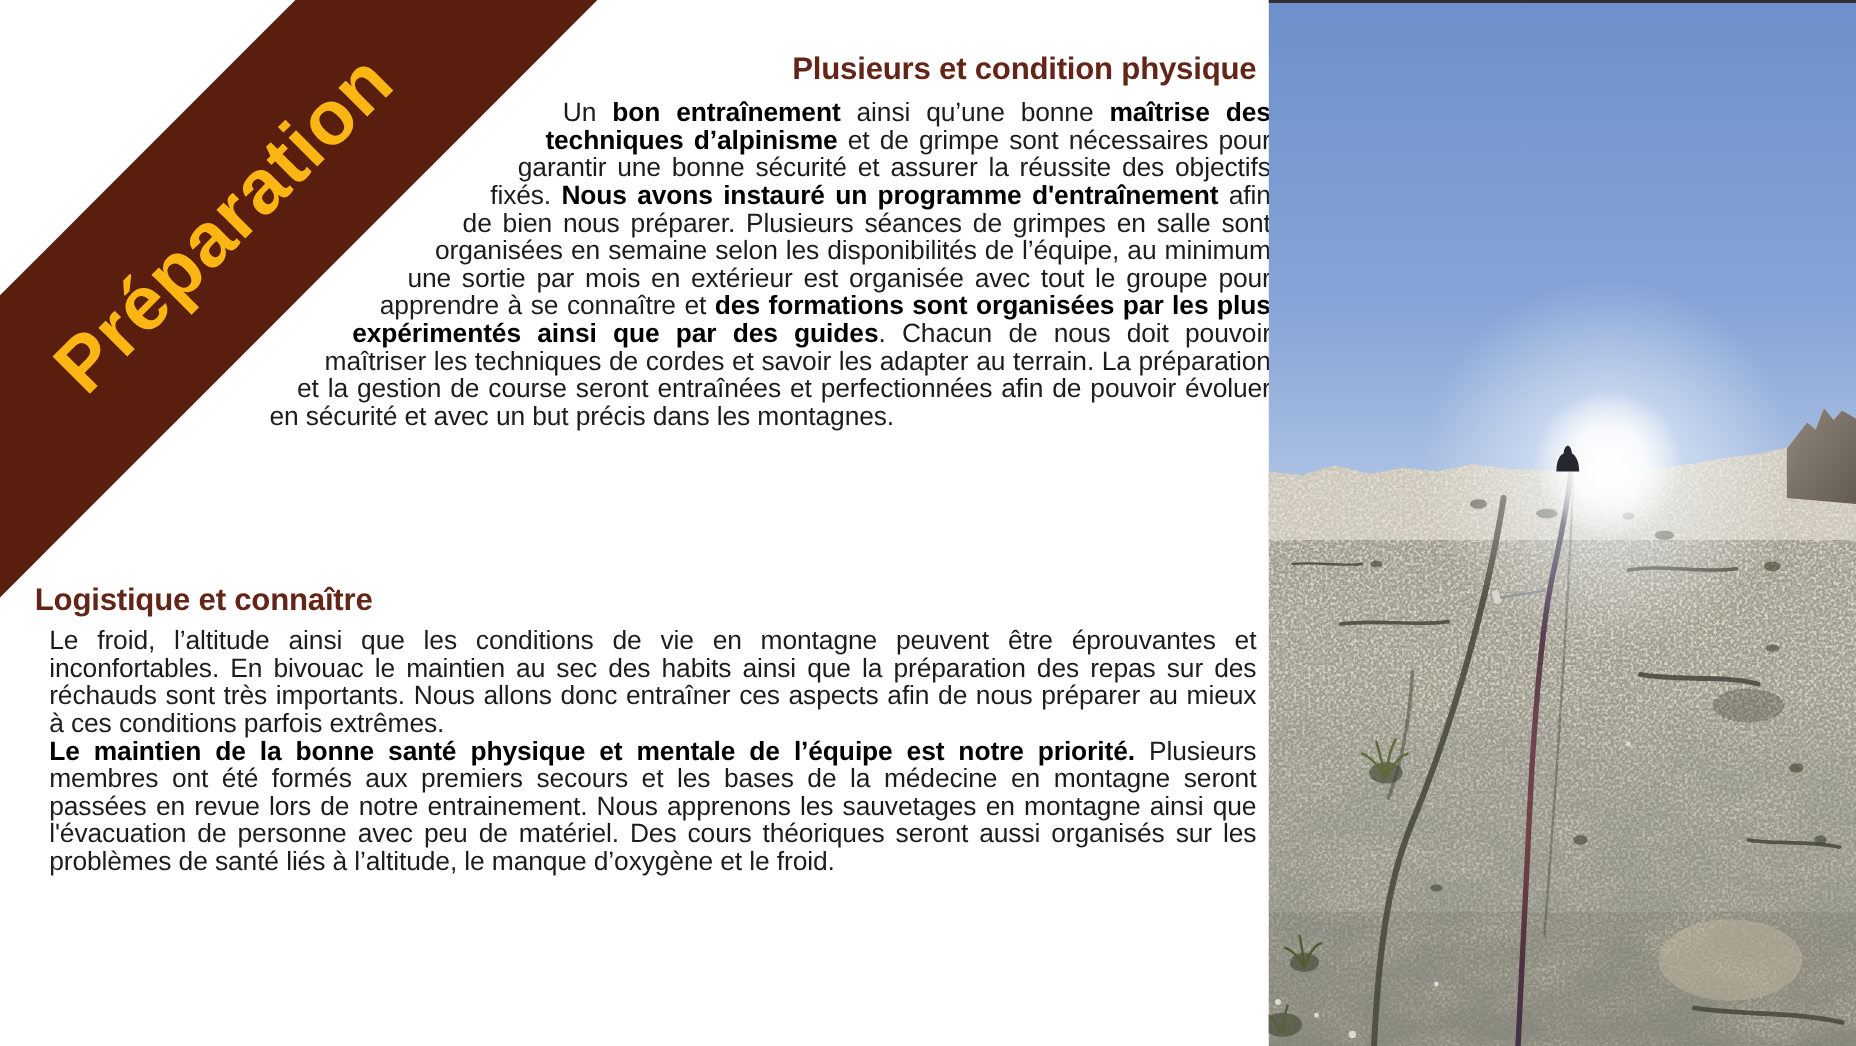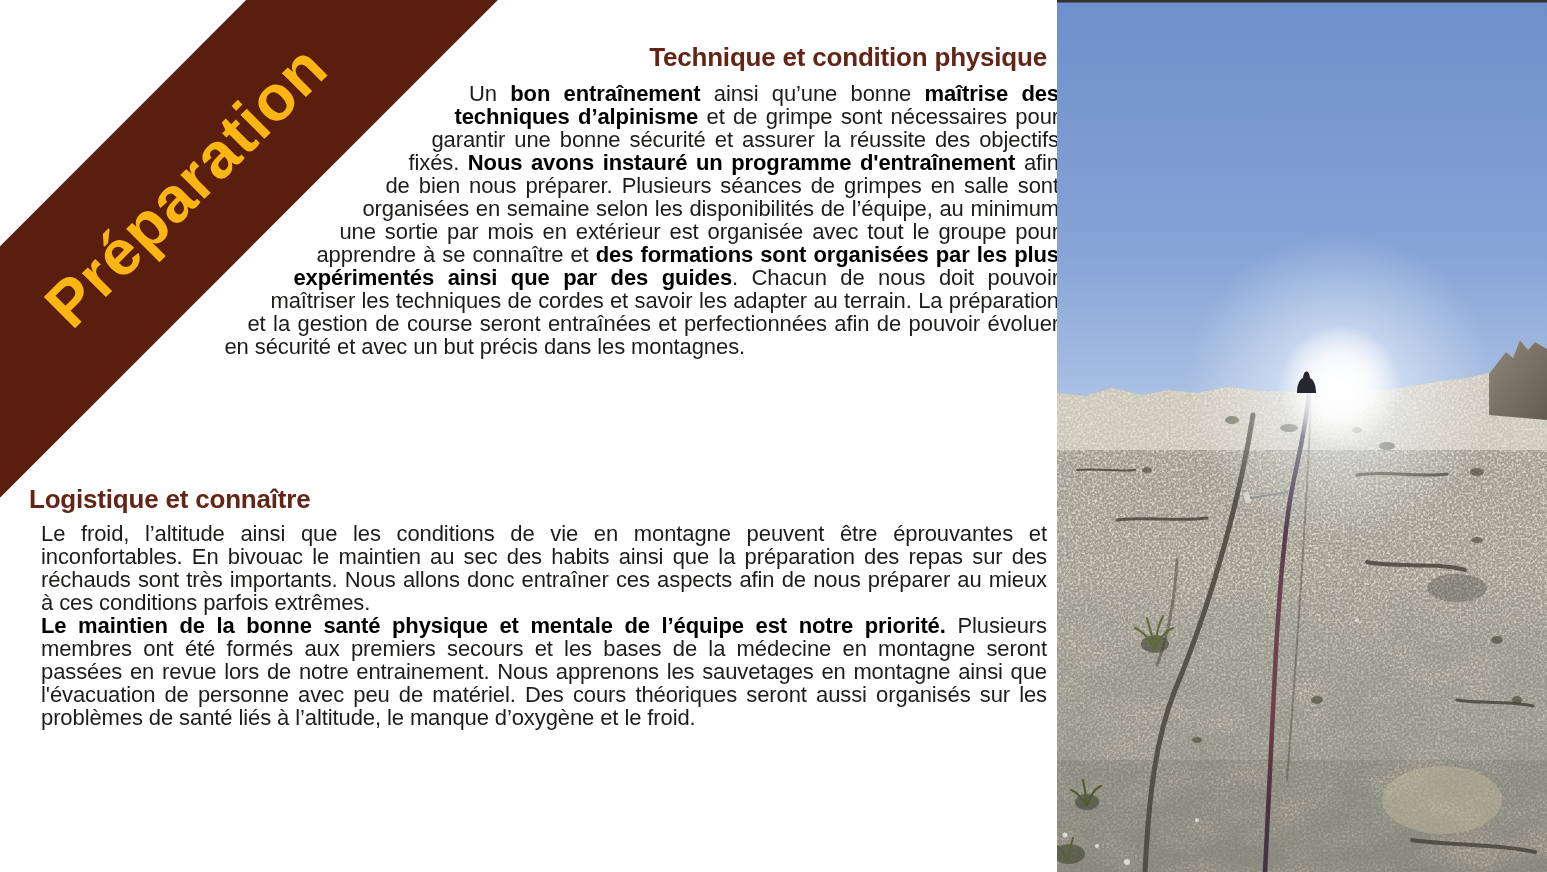--- a/index.html
+++ b/index.html
@@ -47,21 +47,21 @@
     position:absolute; left:1057px; top:0; width:490px; height:872px;
     overflow:hidden;
   }
   .photo svg{display:block;}
 </style>
 </head>
 <body>
 
 <div class="slide">
 
-  <div class="h1">Technique et condition physique</div>
+  <div class="h1">Plusieurs et condition physique</div>
 
   <div class="para para1"><span class="ribbon-spacer"></span><span>Un </span><span class="b">bon entraînement</span><span> ainsi qu’une bonne </span><span class="b">maîtrise des techniques d’alpinisme</span><span> et de grimpe sont nécessaires pour garantir une bonne sécurité et assurer la réussite des objectifs fixés. </span><span class="b">Nous avons instauré un programme d'entraînement</span><span> afin de bien nous préparer. Plusieurs séances de grimpes en salle sont organisées en semaine selon les disponibilités de l’équipe, au minimum une sortie par mois en extérieur est organisée avec tout le groupe pour apprendre à se connaître et </span><span class="b">des formations sont organisées par les plus expérimentés ainsi que par des guides</span><span>. Chacun de nous doit pouvoir maîtriser les techniques de cordes et savoir les adapter au terrain. La préparation et la gestion de course seront entraînées et perfectionnées afin de pouvoir évoluer en sécurité et avec un but précis dans les montagnes.</span></div>
 
   <div class="h2">Logistique et connaître</div>
 
   <div class="paras2">
     <div class="para"><span>Le froid, l’altitude ainsi que les conditions de vie en montagne peuvent être éprouvantes et inconfortables. En bivouac le maintien au sec des habits ainsi que la préparation des repas sur des réchauds sont très importants. Nous allons donc entraîner ces aspects afin de nous préparer au mieux à ces conditions parfois extrêmes.</span></div>
     <div class="para"><span class="b">Le maintien de la bonne santé physique et mentale de l’équipe est notre priorité.</span><span> Plusieurs membres ont été formés aux premiers secours et les bases de la médecine en montagne seront passées en revue lors de notre entrainement. Nous apprenons les sauvetages en montagne ainsi que l'évacuation de personne avec peu de matériel. Des cours théoriques seront aussi organisés sur les problèmes de santé liés à l’altitude, le manque d’oxygène et le froid.</span></div>
   </div>
 

